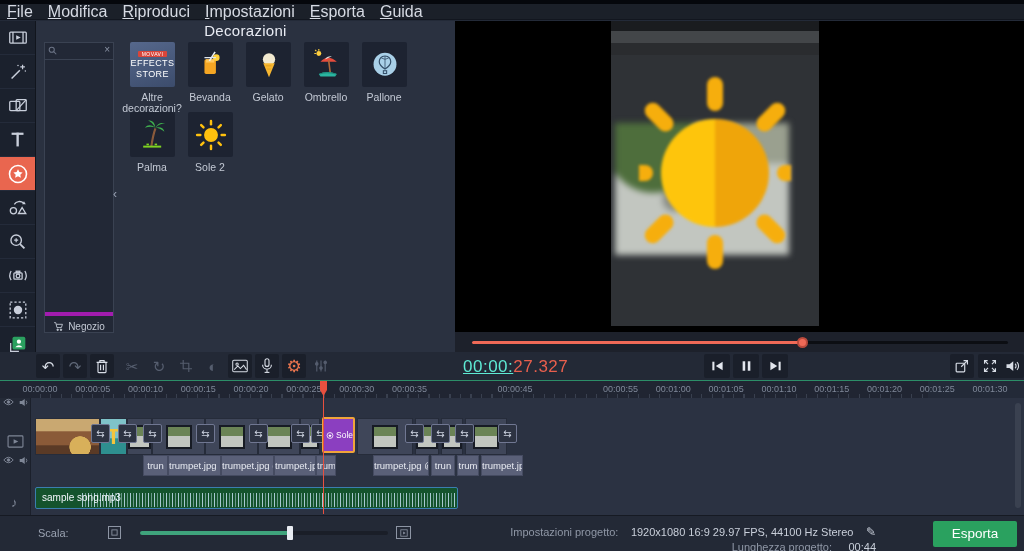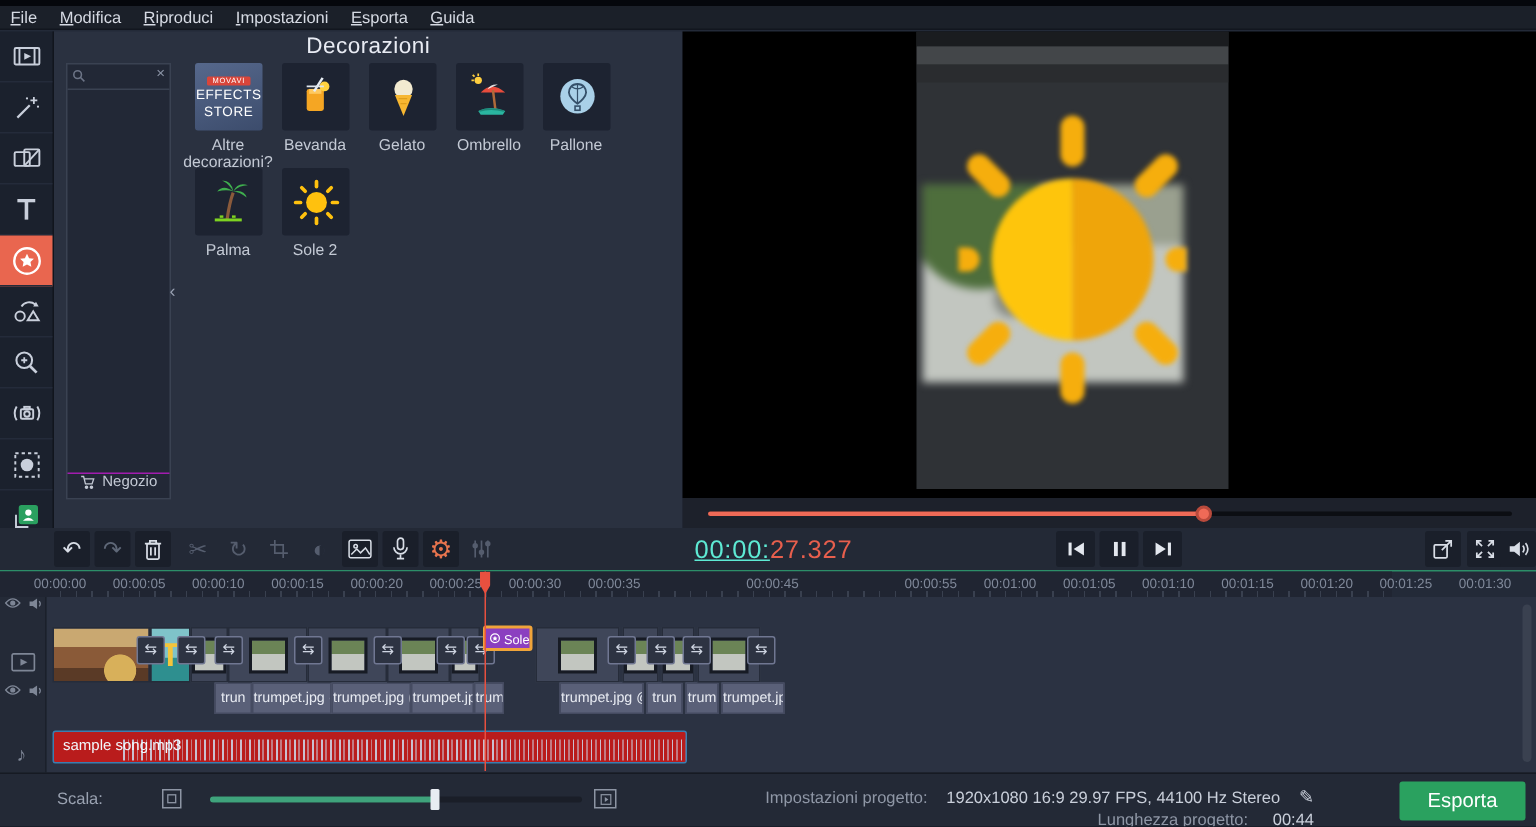--- a/index.html
+++ b/index.html
@@ -6,41 +6,41 @@
   #app{position:relative;width:1024px;height:551px;overflow:hidden;
        font-family:"Liberation Sans",sans-serif;background:#232a38;color:#ccd2dd;
        -webkit-font-smoothing:antialiased;}
   .abs{position:absolute;}
   svg{display:block;}
 
   
   #titlestrip{left:0;top:0;width:1024px;height:4px;background:#05070c;}
   #menubar{left:0;top:4px;width:1024px;height:16px;background:#1b2029;display:flex;align-items:center;
            padding-left:7px;box-sizing:border-box;gap:15px;border-bottom:1px solid #12161f;}
-  .menu-item{font-size:11px;color:#d6dae3;cursor:default;}
+  .menu-item{font-size:16px;color:#d6dae3;cursor:default;}
   .menu-item u{text-decoration:underline;}
 
   
   #toolrail{left:0;top:21px;width:35px;height:331px;background:#1b212d;border-right:1px solid #11151d;}
   .tool{position:relative;width:35px;height:33px;display:flex;align-items:center;justify-content:center;
         border-bottom:1px solid #242b3a;cursor:pointer;}
   .tool.active{background:#e9664f;}
 
   
   #decopanel{left:36px;top:21px;width:419px;height:331px;background:#2a3140;}
   #deco-title{left:36px;top:22px;width:419px;text-align:center;font-size:15px;color:#e8ebf3;letter-spacing:.3px;}
   #catbox{left:44px;top:42px;width:70px;height:291px;background:#222836;border:1px solid #3a4252;box-sizing:border-box;}
   #searchrow{left:0;top:0;width:68px;height:16px;border-bottom:1px solid #3a4252;position:absolute;}
   #search-input{position:absolute;left:12px;top:2px;width:42px;height:11px;border:0;background:transparent;color:#cfd4de;font-size:9px;outline:none;}
   #search-x{position:absolute;right:3px;top:1px;font-size:10px;color:#8a93a5;cursor:pointer;}
   #catlist{position:absolute;left:0;top:18px;width:68px;}
   .cat{font-size:11px;color:#cfd4de;padding:1px 4px;cursor:pointer;white-space:nowrap;}
   .cat.active{background:#323a4d;color:#e9664f;}
-  #storebtn{position:absolute;left:0;bottom:0;width:68px;height:16px;border-top:1px solid #a21caf;
-            display:flex;align-items:flex-start;justify-content:center;gap:4px;font-size:10px;color:#c3c9d4;cursor:pointer;}
+  #storebtn{position:absolute;left:0;bottom:0;width:68px;height:16px;border-top:4px solid #a21caf;
+            display:flex;align-items:flex-end;justify-content:center;gap:4px;font-size:10px;color:#c3c9d4;cursor:pointer;}
   #collapse{left:113px;top:184px;width:9px;height:20px;color:#9aa2b3;font-size:12px;line-height:20px;cursor:pointer;}
 
   .tile{position:absolute;width:45px;height:45px;background:#1d2331;border-radius:2px;cursor:pointer;
         display:flex;align-items:center;justify-content:center;overflow:hidden;}
   .tile-label{position:absolute;font-size:10.5px;color:#c3c9d4;text-align:center;width:70px;line-height:11px;cursor:pointer;}
   #fxtile{background:linear-gradient(160deg,#56688c,#3c4c6c);flex-direction:column;gap:1px;}
   #fxbadge{background:#d9453a;color:#fff;font-size:5px;padding:0 4px;border-radius:1px;letter-spacing:.5px;}
   .fxline{color:#fff;font-weight:normal;font-size:9px;line-height:10px;letter-spacing:.4px;}
 
   
@@ -89,24 +89,24 @@
         background:linear-gradient(#6b8456 0 45%,#c2c6c0 45% 100%);}
   .thumb.photo-a{background:
       radial-gradient(circle at 70% 80%,#d8b05a 0 20%,transparent 21%),
       linear-gradient(#c9a871 0 35%,#8a5a38 36% 75%,#5a3a26 76% 100%);}
   .thumb.title-t{background:linear-gradient(#7fc3c9 0 55%,#2e8f8f 56% 100%);color:#f3c53d;
         font-weight:bold;font-size:22px;}
   .vlabel{position:absolute;left:16px;top:37px;width:100%;height:21px;background:#5a6078;border:1px solid #454b61;box-sizing:border-box;
           font-size:9.5px;color:#e8ebf2;line-height:19px;text-align:center;white-space:nowrap;overflow:hidden;}
   .transition{position:absolute;top:26px;width:19px;height:19px;background:#2d3342;border:1px solid #707792;box-sizing:border-box;
           color:#cfd5e2;font-size:10px;line-height:17px;text-align:center;border-radius:2px;cursor:pointer;z-index:5;}
-  #stickerclip{position:absolute;left:322px;top:19px;width:33px;height:17px;background:#8b3fc0;border:2px solid #f0a43a;
+  #stickerclip{position:absolute;left:322px;top:19px;width:33px;height:36px;background:#8b3fc0;border:2px solid #f0a43a;
           box-sizing:border-box;border-radius:2px;display:flex;align-items:center;gap:2px;padding-left:2px;
           font-size:8.5px;color:#fff;white-space:nowrap;overflow:hidden;cursor:pointer;z-index:6;}
-  #audioclip{position:absolute;left:35px;top:89px;width:423px;height:22px;background:#b91c1c;border:1px solid #3b7eb0;
+  #audioclip{position:absolute;left:35px;top:89px;width:423px;height:22px;background:#14532d;border:1px solid #3b7eb0;
           border-radius:2px;box-sizing:border-box;overflow:hidden;cursor:pointer;}
   #wave{position:absolute;left:46px;top:5px;width:375px;height:14px;opacity:.85;
         background:repeating-linear-gradient(90deg,rgba(205,230,250,.95) 0 1px,rgba(80,140,190,0) 1px 3px,
                    rgba(205,230,250,.55) 3px 4px,rgba(80,140,190,0) 4px 6px);}
   #audiolabel{position:absolute;left:6px;top:4px;font-size:10px;color:#f2f7fc;}
   #tl-scroll{position:absolute;right:3px;top:5px;width:6px;height:105px;background:#3a4150;border-radius:3px;cursor:pointer;}
   #playline{left:323px;top:381px;width:1px;height:133px;background:#e8503f;z-index:9;}
   #playmarker{left:320px;top:381px;width:7px;height:15px;background:#e8503f;z-index:10;
         clip-path:polygon(0 0,100% 0,100% 60%,50% 100%,0 60%);}
 

